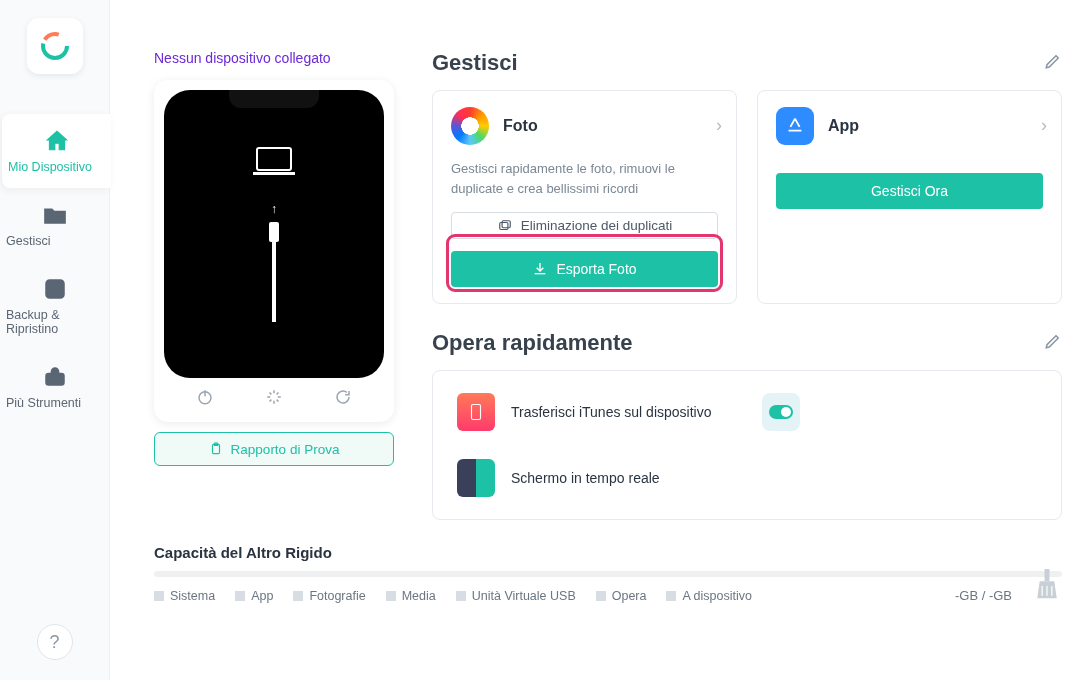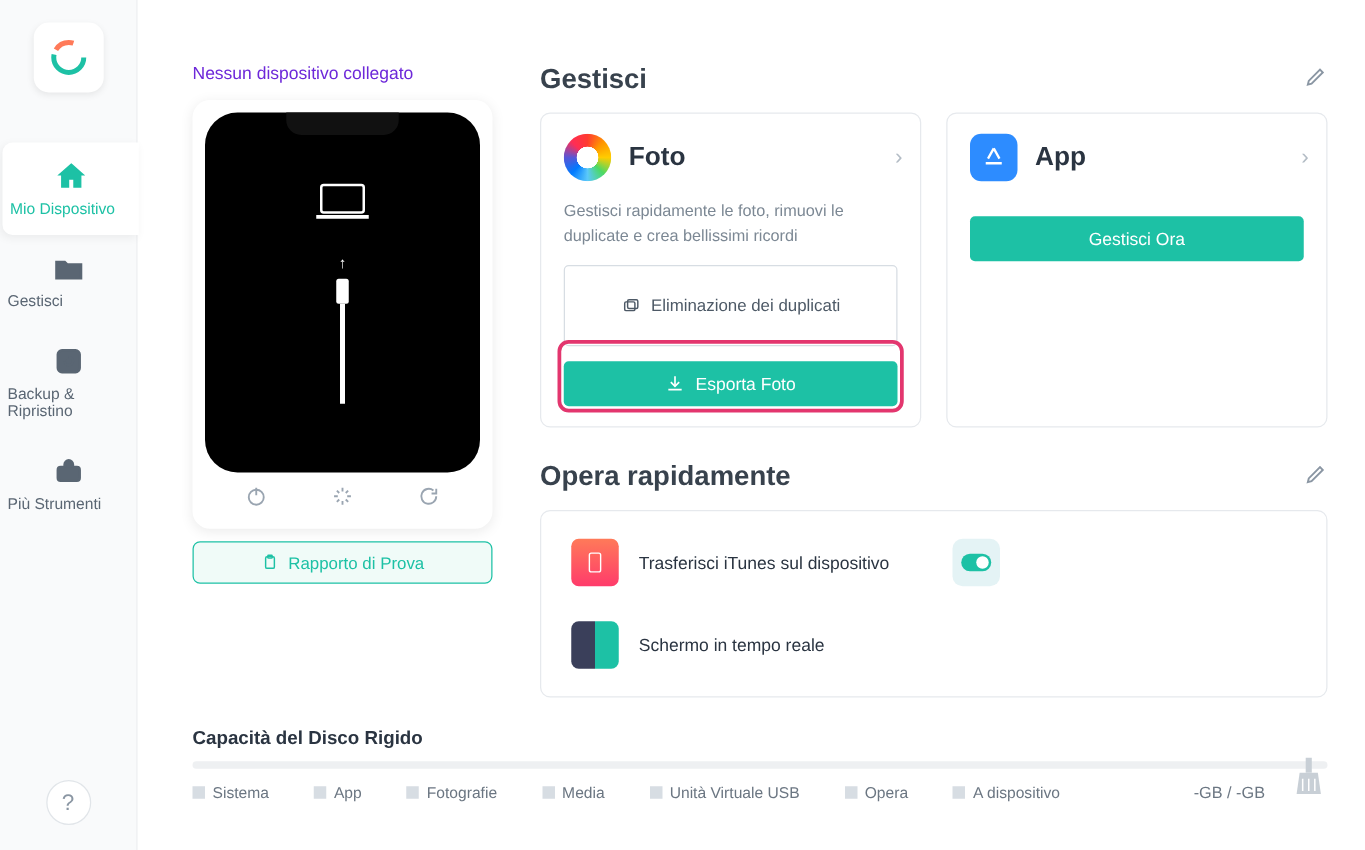--- a/index.html
+++ b/index.html
@@ -41,38 +41,38 @@
 .content-col { flex: 1; }
 
 .section-head { display: flex; align-items: center; justify-content: space-between; margin-bottom: 14px; margin-top: 30px; }
 .section-title { font-size: 22px; font-weight: 600; color: #38424d; }
 .edit-icon { color: #8a96a3; cursor: pointer; }
 
 .cards-row { display: flex; gap: 20px; }
 .card { flex: 1; border: 1px solid #e6e9ed; border-radius: 8px; padding: 16px 18px; background: #fff; position: relative; display: flex; flex-direction: column; }
 .card-head { display: flex; align-items: center; gap: 14px; margin-bottom: 14px; }
 .card-icon { width: 38px; height: 38px; border-radius: 8px; display: flex; align-items: center; justify-content: center; }
-.card-title { font-size: 21px; font-weight: 600; color: #2a3441; text-align: right; }
+.card-title { font-size: 16px; font-weight: 600; color: #2a3441; text-align: right; }
 .card-desc { font-size: 13px; color: #7c8894; line-height: 1.5; flex: 1; }
 .card-chevron { position: absolute; right: 14px; top: 24px; color: #b3bcc5; font-size: 18px; }
 
-.btn-outline { margin-top: 14px; width: 100%; border: 1px solid #d7dde3; background: #fff; color: #4d5966; padding: 24px; border-radius: 4px; font-size: 13.5px; display: flex; align-items: center; justify-content: center; gap: 8px; cursor: pointer; }
+.btn-outline { margin-top: 14px; width: 100%; border: 1px solid #d7dde3; background: #fff; color: #4d5966; padding: 5px; border-radius: 4px; font-size: 13.5px; display: flex; align-items: center; justify-content: center; gap: 8px; cursor: pointer; }
 .btn-primary { margin-top: 10px; width: 100%; border: none; background: #1dc1a5; color: #fff; padding: 10px; border-radius: 4px; font-size: 14px; display: flex; align-items: center; justify-content: center; gap: 8px; cursor: pointer; }
 .btn-highlight { outline: 3px solid #e3366e; outline-offset: 2px; border-radius: 4px; }
 
 .quick-card { border: 1px solid #e6e9ed; border-radius: 8px; padding: 22px 24px; background: #fff; }
 .quick-grid { display: grid; grid-template-columns: 1fr 1fr; gap: 28px 30px; }
 .quick-item { display: flex; align-items: center; gap: 16px; cursor: pointer; }
 .quick-icon { width: 38px; height: 38px; border-radius: 8px; display: flex; align-items: center; justify-content: center; flex-shrink: 0; }
 .quick-label { font-size: 14px; color: #2a3441; }
 
 .storage-section { margin-top: 24px; position: relative; }
 .storage-title { font-size: 15px; font-weight: 600; color: #2a3441; margin-bottom: 10px; }
 .storage-bar { width: 100%; height: 6px; background: #eef0f2; border-radius: 3px; margin-bottom: 12px; }
-.storage-legend { display: flex; gap: 36px; flex-wrap: wrap; font-size: 12.5px; color: #6b7682; }
+.storage-legend { display: flex; gap: 20px; flex-wrap: wrap; font-size: 12.5px; color: #6b7682; }
 .legend-item { display: flex; align-items: center; gap: 6px; }
 .legend-sq { width: 10px; height: 10px; background: #d7dde3; }
 .storage-size { position: absolute; right: 50px; bottom: 0; font-size: 13px; color: #6b7682; }
 .clean-icon { position: absolute; right: 0; bottom: -4px; color: #c8cfd6; cursor: pointer; }
 
 
 .ic-photos { background: radial-gradient(circle, #fff 32%, transparent 33%), conic-gradient(#ff3b30,#ff9500,#ffcc00,#4cd964,#5ac8fa,#007aff,#5856d6,#ff2d55,#ff3b30); border-radius: 50%; }
 .ic-app { background: #2d8cff; border-radius: 9px; }
 .ic-itunes { background: linear-gradient(#fb5bc5,#b13dfb); border-radius: 50%; }
 .ic-phone { background: linear-gradient(#ff7a59,#ff3b6b); border-radius: 6px; }
@@ -266,21 +266,21 @@
             <div class="quick-icon ic-screen"></div>
             <div class="quick-label">Schermo in tempo reale</div>
           </div>
         </div>
       </div>
 
     </div>
   </div>
 
   <div class="storage-section">
-    <div class="storage-title">Capacità del Disco Rigido</div>
+    <div class="storage-title">Capacità del Altro Rigido</div>
     <div class="storage-bar"></div>
     <div class="storage-legend">
       <div class="legend-item">
           <span class="legend-sq"></span>
           <span>Sistema</span>
         </div>
       <div class="legend-item">
           <span class="legend-sq"></span>
           <span>App</span>
         </div>

